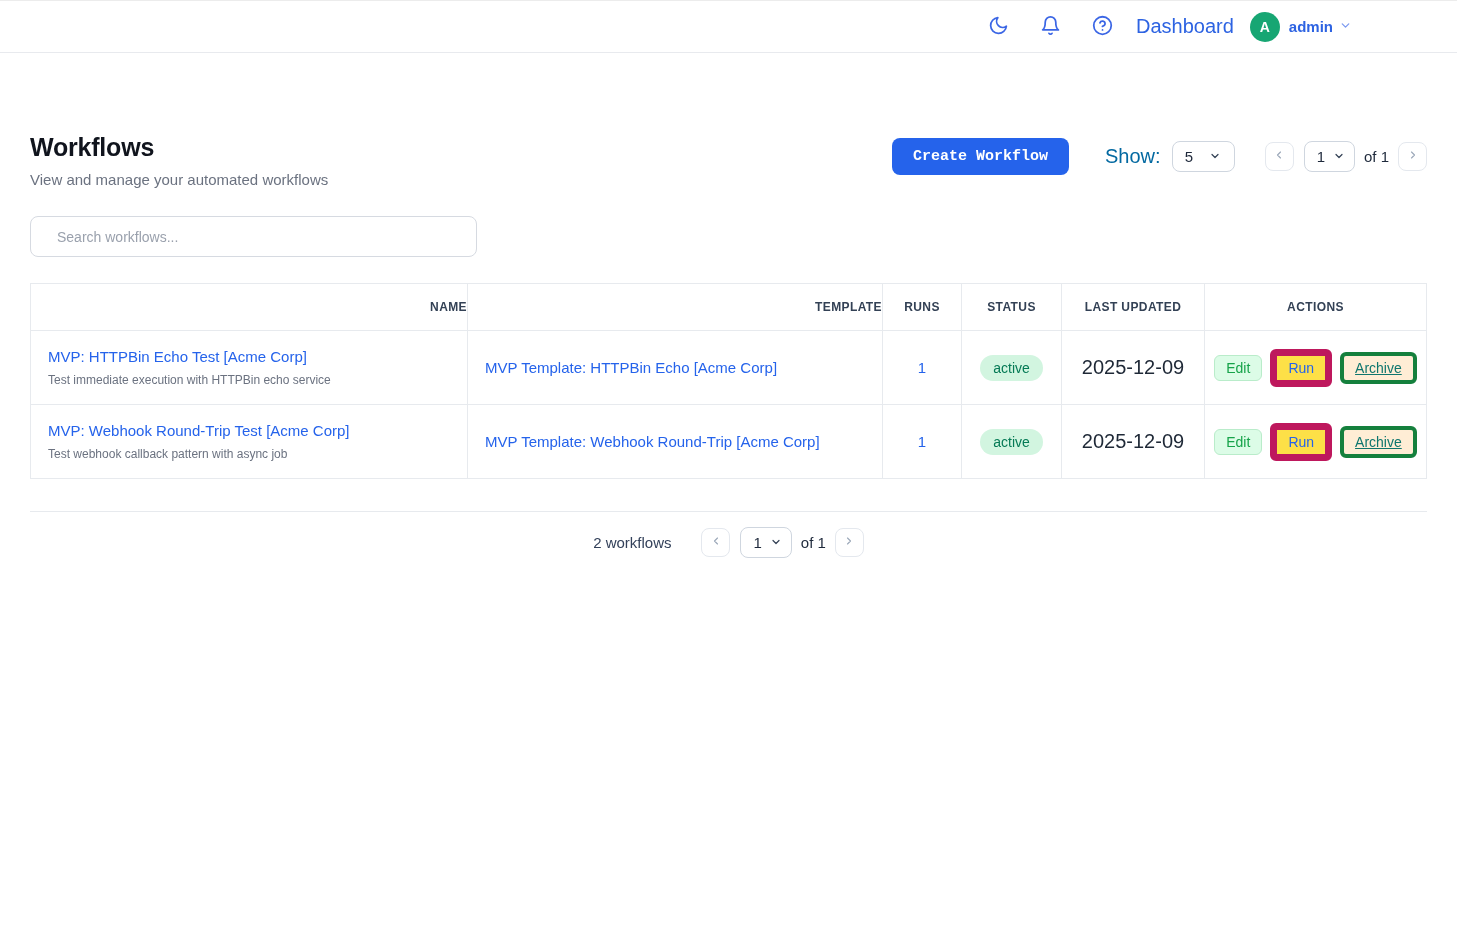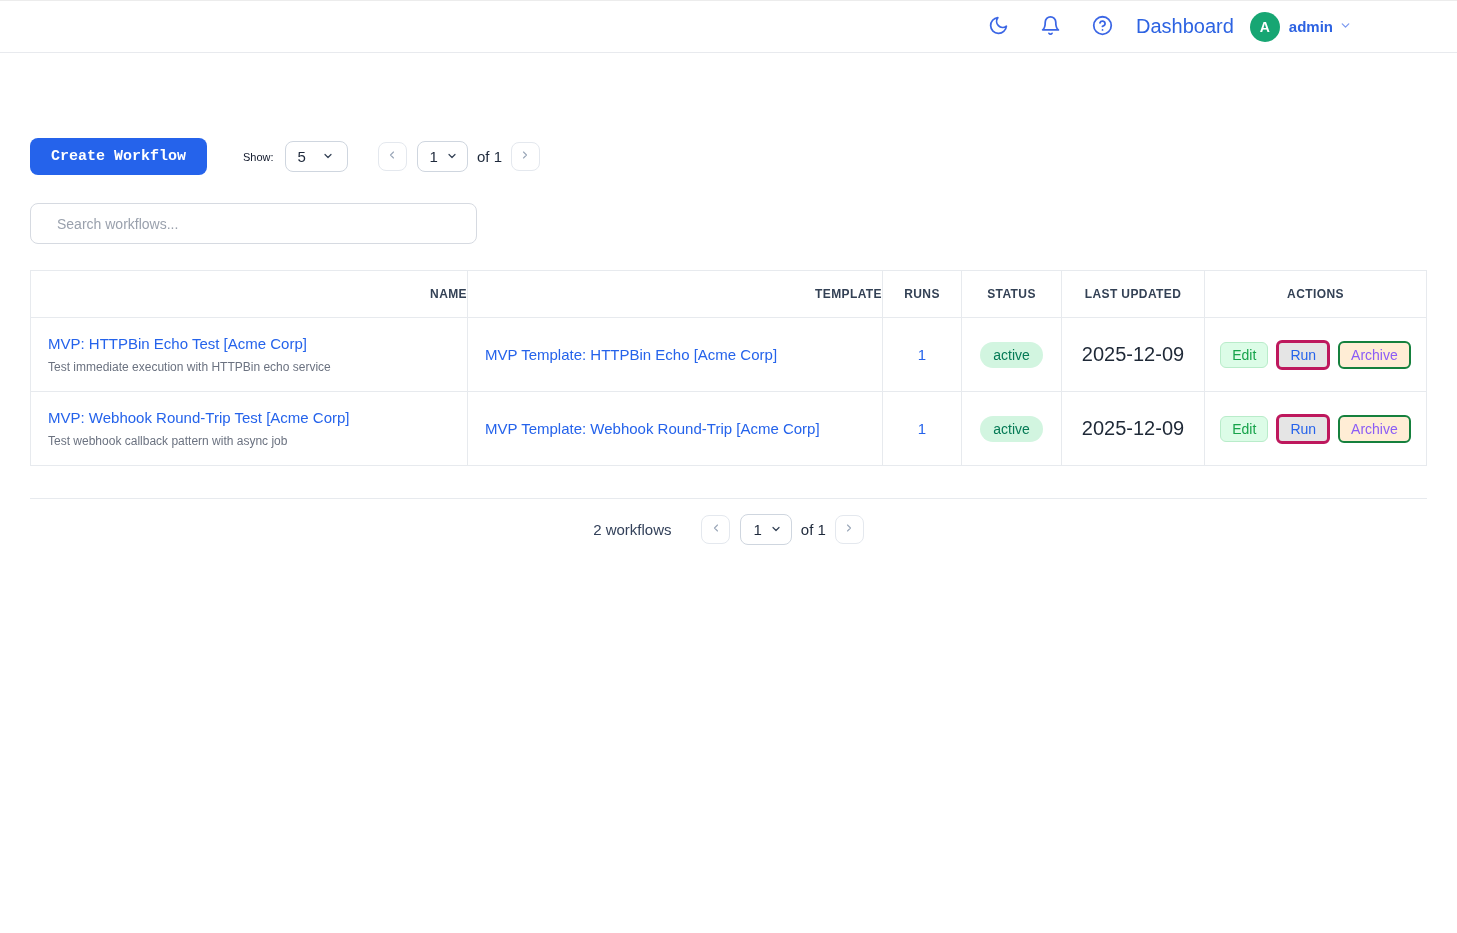--- a/index.html
+++ b/index.html
@@ -62,21 +62,21 @@
   .controls { display: flex; align-items: center; margin-top: 5px; }
   .btn-primary {
     background: #2563eb; color: #fff;
     border: none; border-radius: 8px;
     height: 37px; padding: 0 21px;
     font-family: Liberation Mono, monospace;
     font-size: 15px; font-weight: 700;
     cursor: pointer;
   }
   .show-group { display: flex; align-items: center; margin-left: 36px; }
-  .show-label { font-size: 11px; color: #0f172a; }
+  .show-label { font-size: 20px; color: #0369a1; }
   .select {
     height: 31px; background: #fff;
     border: 1px solid #cfd6df; border-radius: 8px;
     display: inline-flex; align-items: center;
     padding: 0 9px 0 12px;
     font-size: 15px; color: #1e293b;
     cursor: pointer;
   }
   .select .chev { margin-left: 16px; }
   .select.narrow .chev { margin-left: 8px; }
@@ -141,22 +141,22 @@
   .date-text { font-size: 20px; color: #1f2937; }
   .action-btn {
     font-family: "Liberation Sans", sans-serif;
     font-size: 14px; font-weight: 500;
     padding: 4px 11px;
     border-radius: 6px;
     cursor: pointer;
     margin: 0 4px;
   }
   .action-btn.edit    { background: #dcfce7; color: #16a34a; border: 1px solid #b9ecca; }
-  .action-btn.run     { background: #e5e5e5; color: #2563eb; border: 3px solid #be185d; }
-  .action-btn.archive { background: #ffedd5; color: #8b5cf6; border: 2px solid #15803d; }
+  .action-btn.run     { background: #fde047; color: #2563eb; border: 7px solid #be185d; }
+  .action-btn.archive { background: #ffedd5; color: #0f766e; border: 4px solid #15803d; text-decoration: underline; }
 
   
   .divider { margin-top: 32px; border: none; border-top: 1px solid #e7eaee; }
   .footer-row {
     margin-top: 15px;
     display: flex; align-items: center; justify-content: center;
   }
   .wf-count { font-size: 15px; color: #33415a; }
 </style>
 </head>
@@ -195,20 +195,24 @@
       <svg viewBox="0 0 24 24">
           <polyline points="6 9 12 15 18 9"></polyline>
         </svg>
     </span>
   </div>
 </header>
 
 <main class="main">
 
   <div class="page-header">
+    <div>
+      <h1 class="page-title">Workflows</h1>
+      <div class="page-subtitle">View and manage your automated workflows</div>
+    </div>
 
     <div class="controls">
       <button class="btn-primary">Create Workflow</button>
 
       <div class="show-group">
         <span class="show-label">Show:</span>
         <div class="select">
           <span>5</span>
           <span class="chev">
             <svg viewBox="0 0 24 24">

